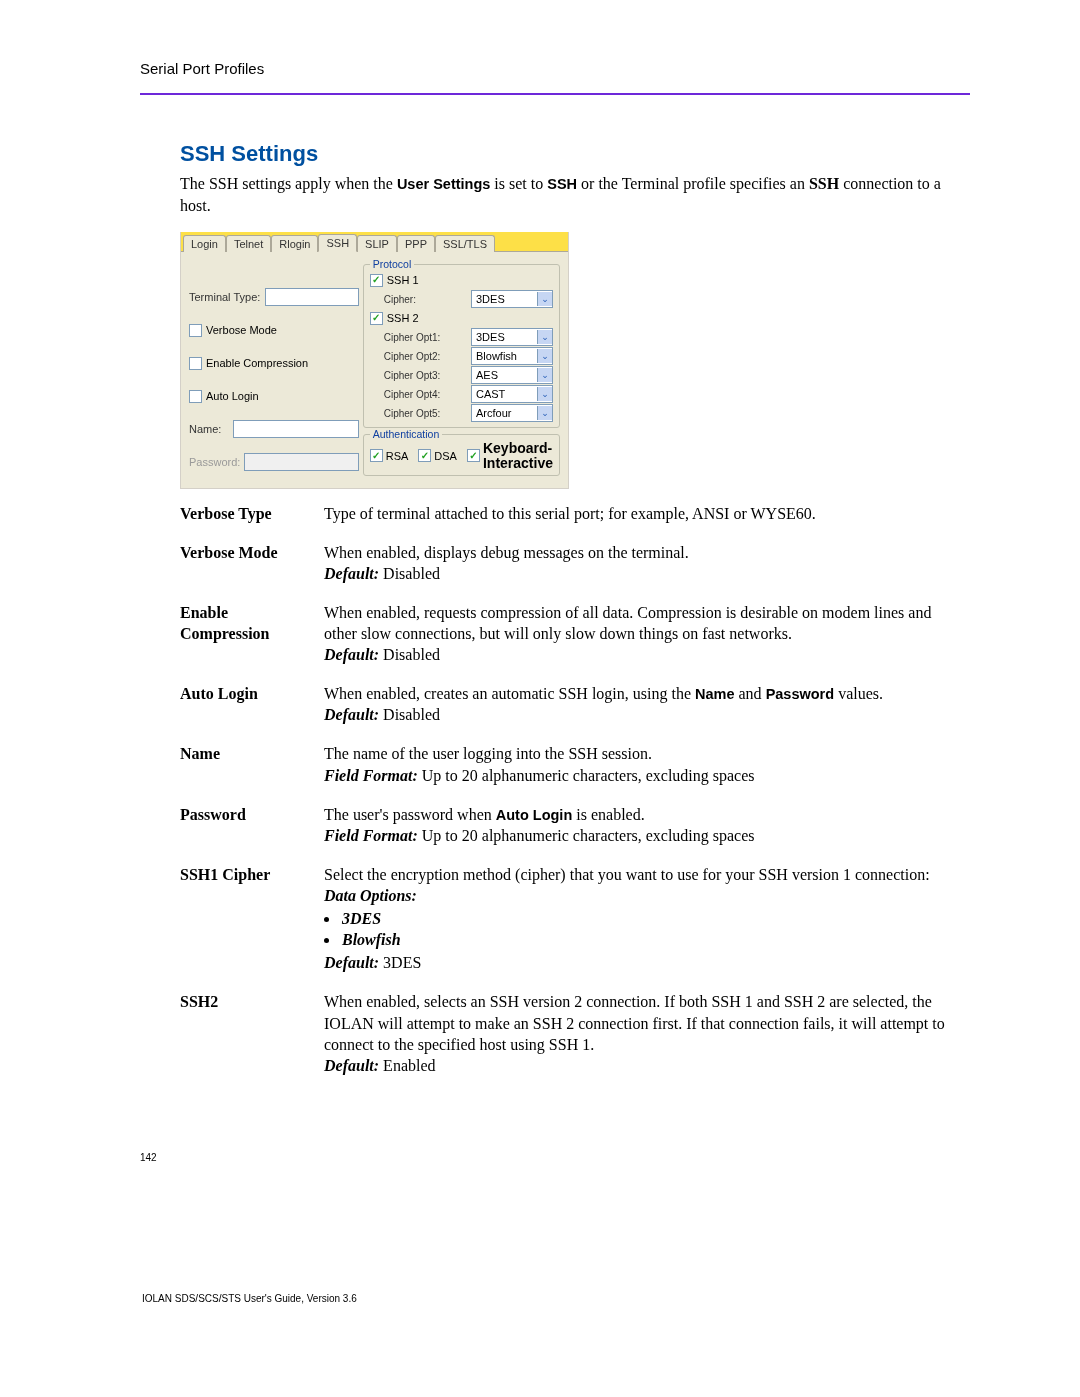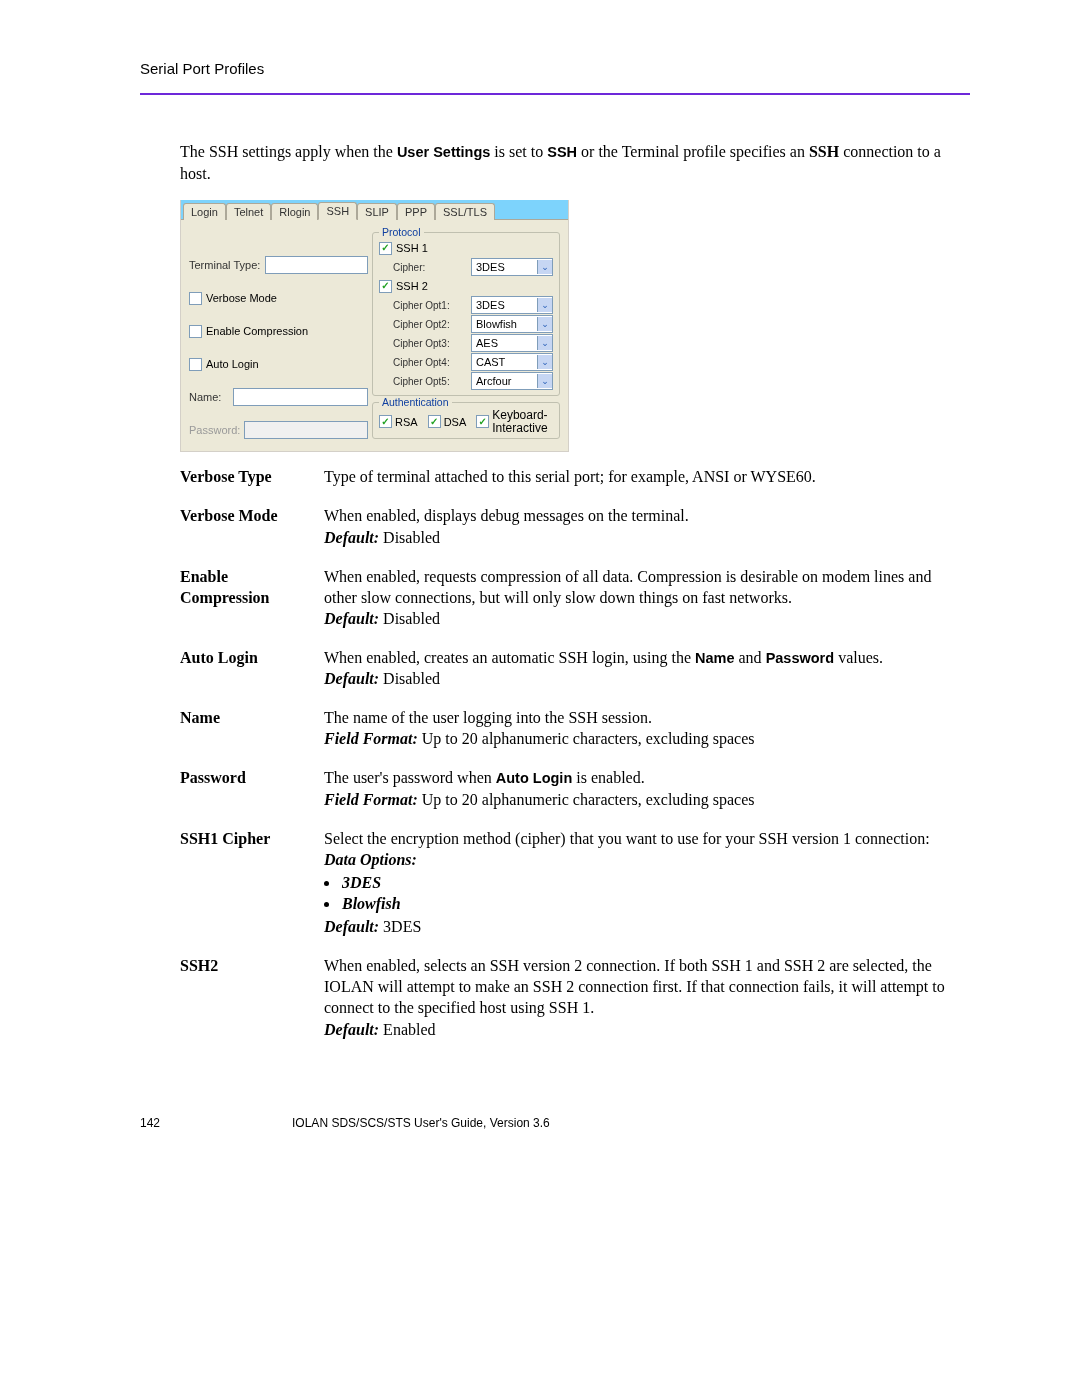--- a/index.html
+++ b/index.html
@@ -49,21 +49,21 @@
     width: 387px;
     font-family: Tahoma, Arial, sans-serif;
     font-size: 11px;
     background: #ece9d8;
     border: 1px solid #d4d0c8;
     border-top: none;
     margin-bottom: 14px;
   }
   .tabstrip {
     display: flex;
-    background: #7dd3fc;
+    background: #fde047;
     border-bottom: 1px solid #aca899;
     height: 19px;
     align-items: flex-end;
     padding-left: 2px;
   }
   .tab {
     padding: 2px 7px;
     border: 1px solid #aca899;
     border-bottom: none;
     margin-right: 0px;
@@ -128,21 +128,21 @@
     display:flex;align-items:center;justify-content:center;
     color:#2a60b8;font-size:9px;
   }
   .cipher-row{display:flex;align-items:center;gap:4px;margin:1px 0;}
   .cipher-row .clbl{color:#333;width:70px;padding-left:14px;font-size:10px;}
   .cipher-row.top .clbl{padding-left:14px;}
 
   .authrow{display:flex;align-items:center;gap:10px;}
   .authitem{display:flex;align-items:center;gap:3px;}
   .kbint{display:flex;align-items:center;gap:3px;}
-  .kbint .kbtxt{line-height:1.05;font-size:12px;}
+  .kbint .kbtxt{line-height:1.05;font-size:14px;font-weight:bold;}
 
   
   .params-lead { margin: 6px 0 12px 0; }
   table.params-table {
     border-collapse: collapse;
     width: 100%;
   }
   table.params-table td {
     vertical-align: top;
     padding: 0 12px 18px 0;
@@ -157,33 +157,34 @@
   }
   .bold-serif{font-weight:bold;font-style:italic;}
   ul.dopts{margin:2px 0 2px 16px;padding:0;}
   ul.dopts li{margin:0;padding:0 0 0 2px;}
   ul.dopts li::marker{color:#000;}
 
   
   .footer{
     display:flex;justify-content:flex-start;gap:130px;
     font-family: Arial, Helvetica, sans-serif;
-    font-size:12px;margin-top:58px;
+    font-size:10px;margin-top:58px;flex-direction:column;
   }
   .footer .mid{flex:1;text-align:left;padding-left:2px;}
 </style>
 </head>
 <body>
 
 <div class="header-region">
   <span>Serial Port Profiles</span>
 </div>
 
 <div class="content">
 
+  <h2 class="section-title">SSH Settings</h2>
 
   <p class="intro">
     <span>The SSH settings apply when the </span><b>User Settings</b><span> is set to </span><b>SSH</b><span> or the Terminal profile specifies an </span><b class="serif-b">SSH</b><span> connection to a host.</span>
   </p>
 
   <div class="ui-panel">
     <div class="tabstrip">
       <div class="tab">Login</div>
       <div class="tab">Telnet</div>
       <div class="tab">Rlogin</div>

